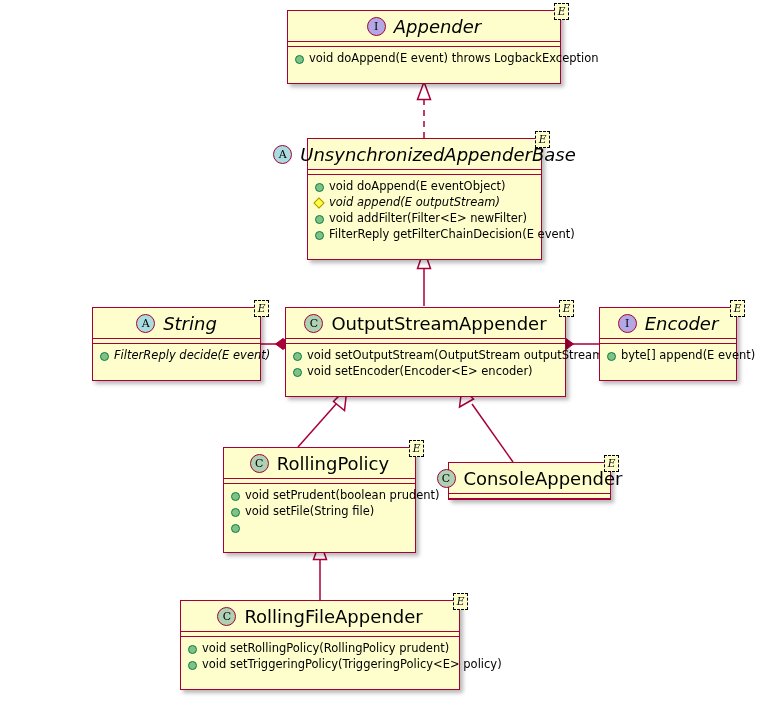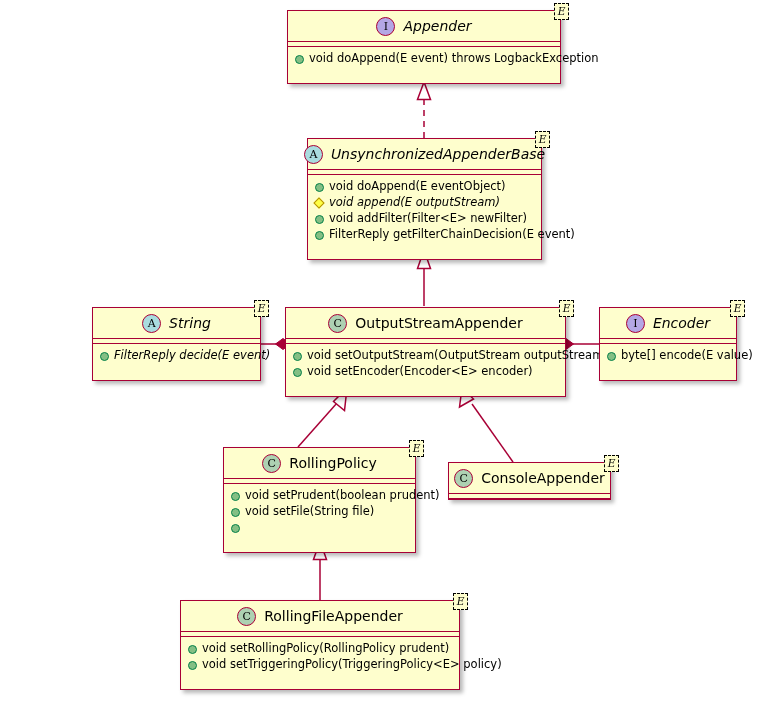--- a/index.html
+++ b/index.html
@@ -59,21 +59,21 @@
   }
   .icon-abstract {
     background: #a9dcdf;
     border: 1px solid #a80036;
   }
   .icon-class {
     background: #add1b2;
     border: 1px solid #a80036;
   }
   .class-name {
-    font-size: 14px;
+    font-size: 18px;
     color: #000000;
     white-space: nowrap;
   }
   .class-name.italic { font-style: italic; }
   .generic-marker {
     position: absolute;
     top: -8px;
     right: -9px;
     width: 15px;
     height: 17px;
@@ -254,21 +254,21 @@
   <div class="uml-class" id="cls-encoder" style="left:599px; top:307px; width:138px;">
     <div class="class-header">
       <span class="stereo-icon icon-interface">I</span>
       <span class="class-name italic">Encoder</span>
       <span class="generic-marker">E</span>
     </div>
     <div class="empty-compartment"></div>
     <div class="members">
       <div class="member-row">
         <span class="vis-marker vis-public"></span>
-        <span class="member-text">byte[] encode(E value)</span>
+        <span class="member-text">byte[] append(E event)</span>
       </div>
     </div>
   </div>
 
   <div class="uml-class" id="cls-fa" style="left:223px; top:447px; width:193px;">
     <div class="class-header">
       <span class="stereo-icon icon-class">C</span>
       <span class="class-name">RollingPolicy</span>
       <span class="generic-marker">E</span>
     </div>

